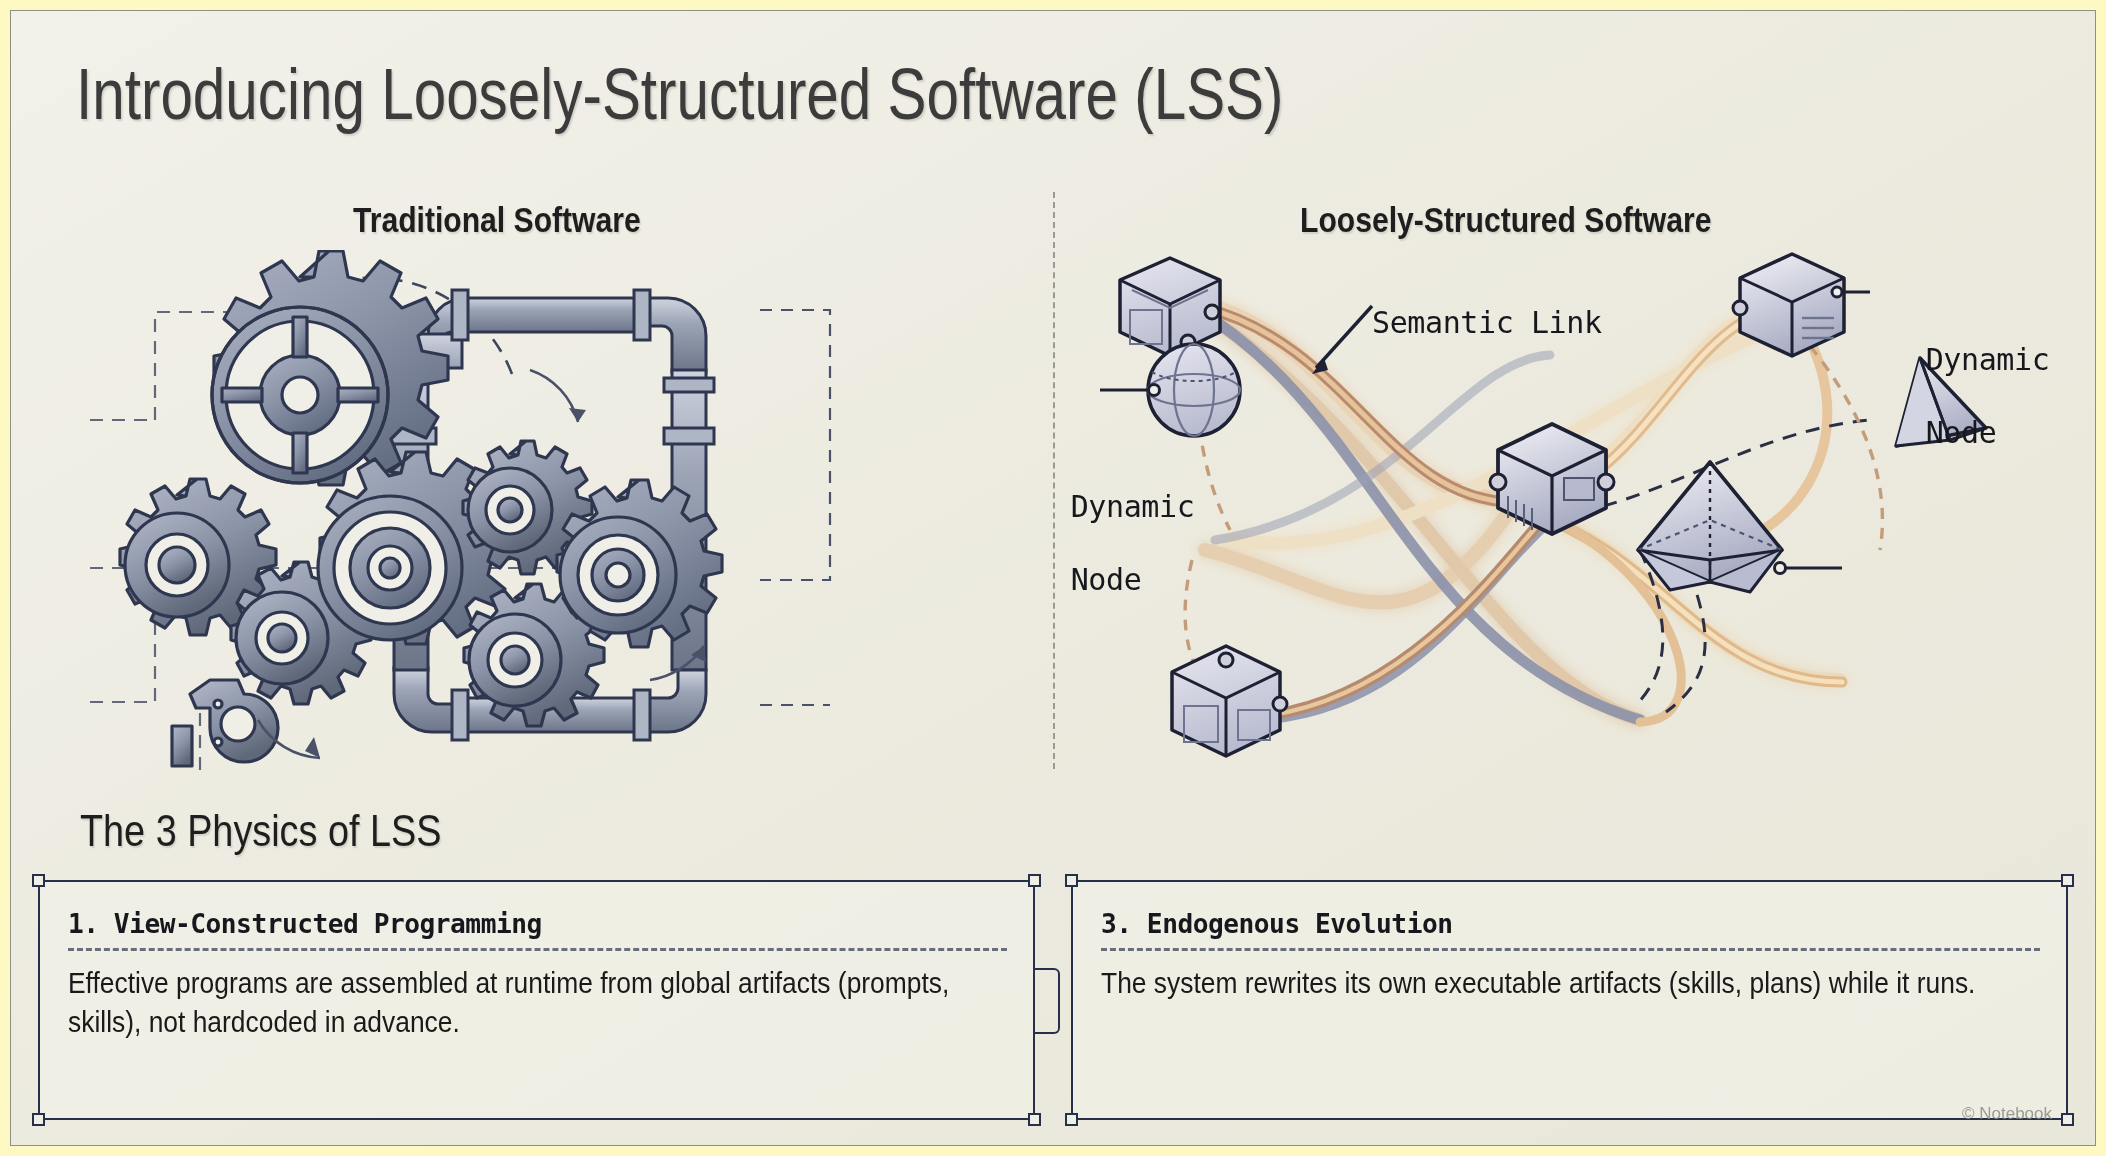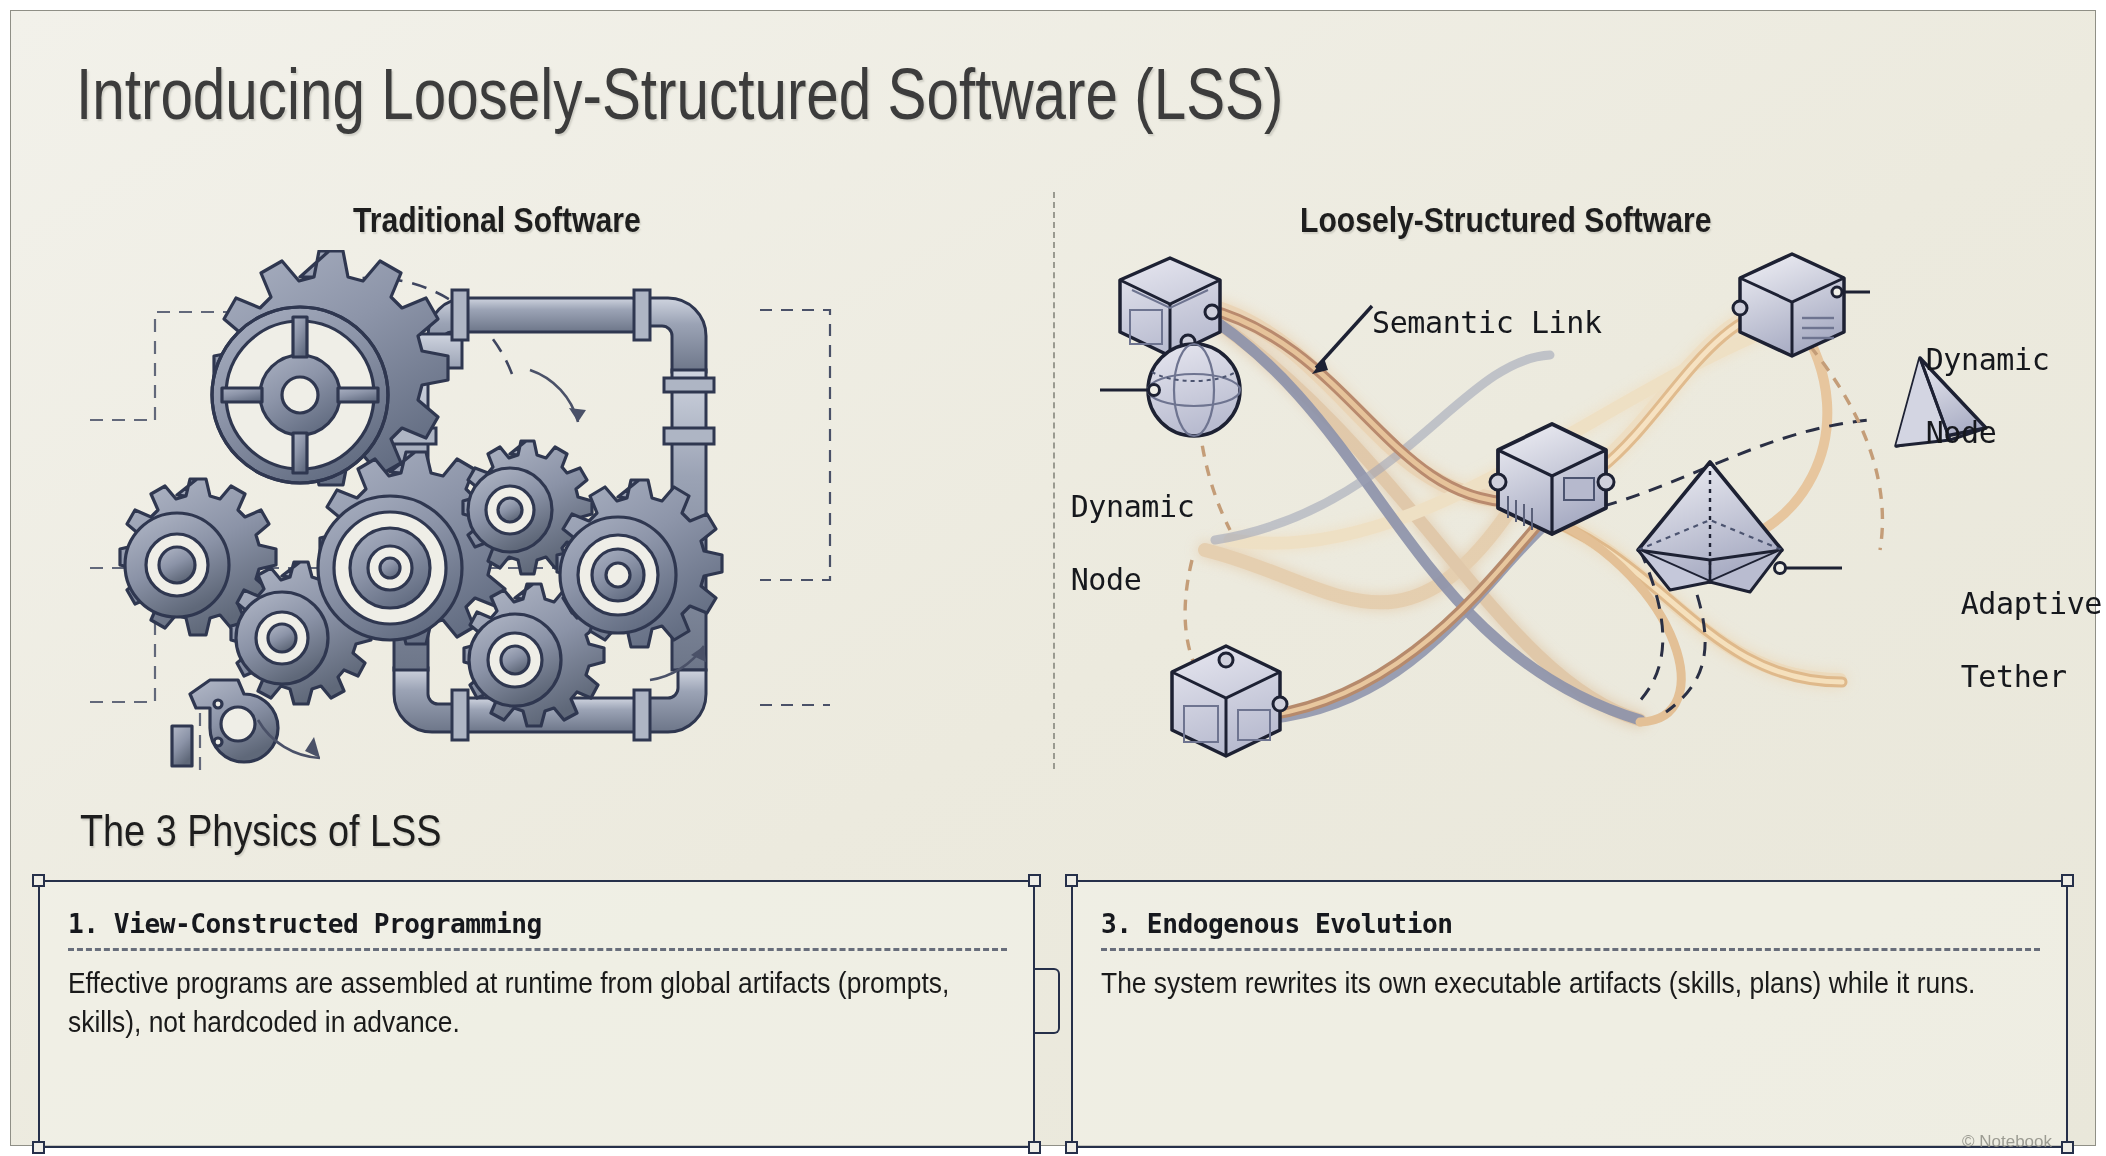--- a/index.html
+++ b/index.html
@@ -5,21 +5,21 @@
   * { box-sizing: border-box; margin: 0; padding: 0; }
   html, body {
     width: 2106px; height: 1156px;
     background: #ebeae3;
     font-family: "Liberation Sans", sans-serif;
     overflow: hidden;
   }
   #root {
     position: relative;
     width: 2106px; height: 1156px;
-    background: #ffffff;
+    background: #fef9c3;
   }
   
   .outer-frame {
     position: absolute; left: 10px; top: 10px;
     width: 2086px; height: 1136px;
     border: 1.5px solid #8f8f86;
     background: linear-gradient(150deg,#f2f1ea 0%, #eceade 55%, #e9e7da 100%);
   }
   .page-title {
     position: absolute; left: 76px; top: 52px;
@@ -52,21 +52,21 @@
     position: absolute; left: 80px; top: 805px;
     font-size: 45px; font-weight: 400;
     font-family: "Liberation Sans Narrow","Liberation Sans",sans-serif;
     transform: scaleX(0.84); transform-origin: left top;
     color: #1e1e1e;
     white-space: nowrap;
     text-shadow: 1.5px 1.5px 1.5px rgba(150,150,140,.3);
   }
 
   
-  .cards { position: absolute; left: 38px; top: 880px; width: 2030px; height: 268px;
+  .cards { position: absolute; left: 38px; top: 880px; width: 2030px; height: 240px;
            display: flex; gap: 36px; }
   .card {
     position: relative; flex: 1;
     background: rgba(243,242,234,.55);
     border: 2px solid #26304a;
     padding: 26px 26px 20px 28px;
   }
   .card.accent { border-color: #bb9182; }
   .card .corner {
     position: absolute; width: 13px; height: 13px;
@@ -442,24 +442,20 @@
   <div class="anno" style="left:1855px; top:305px;">
     <span>Dynamic</span><br>
     <span>Node</span>
   </div>
 
   <div class="anno right" style="left:1000px; top:452px; width:122px;">
     <span>Dynamic</span><br>
     <span>Node</span>
   </div>
 
-  <div class="anno" style="left:1890px; top:549px;">
-    <span>Adaptive</span><br>
-    <span>Tether</span>
-  </div>
 
   <div class="section-title">The 3 Physics of LSS</div>
 
   <div class="cards">
     <div class="card">
       <span class="corner tl"></span>
       <span class="corner tr"></span>
       <span class="corner bl"></span>
       <span class="corner br"></span>
       <div class="card-title">1. View-Constructed Programming</div>

